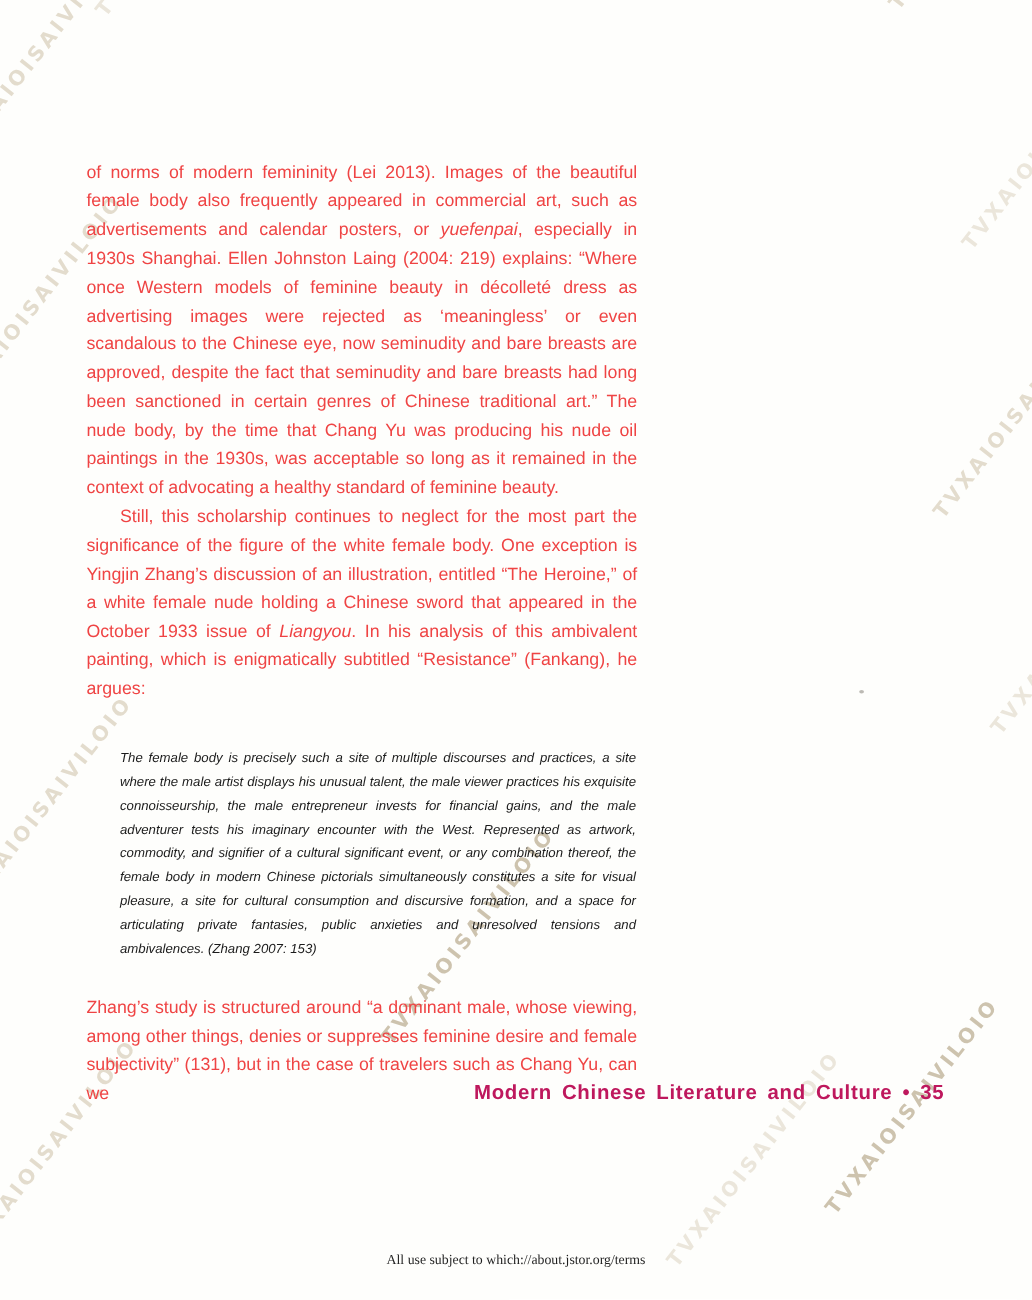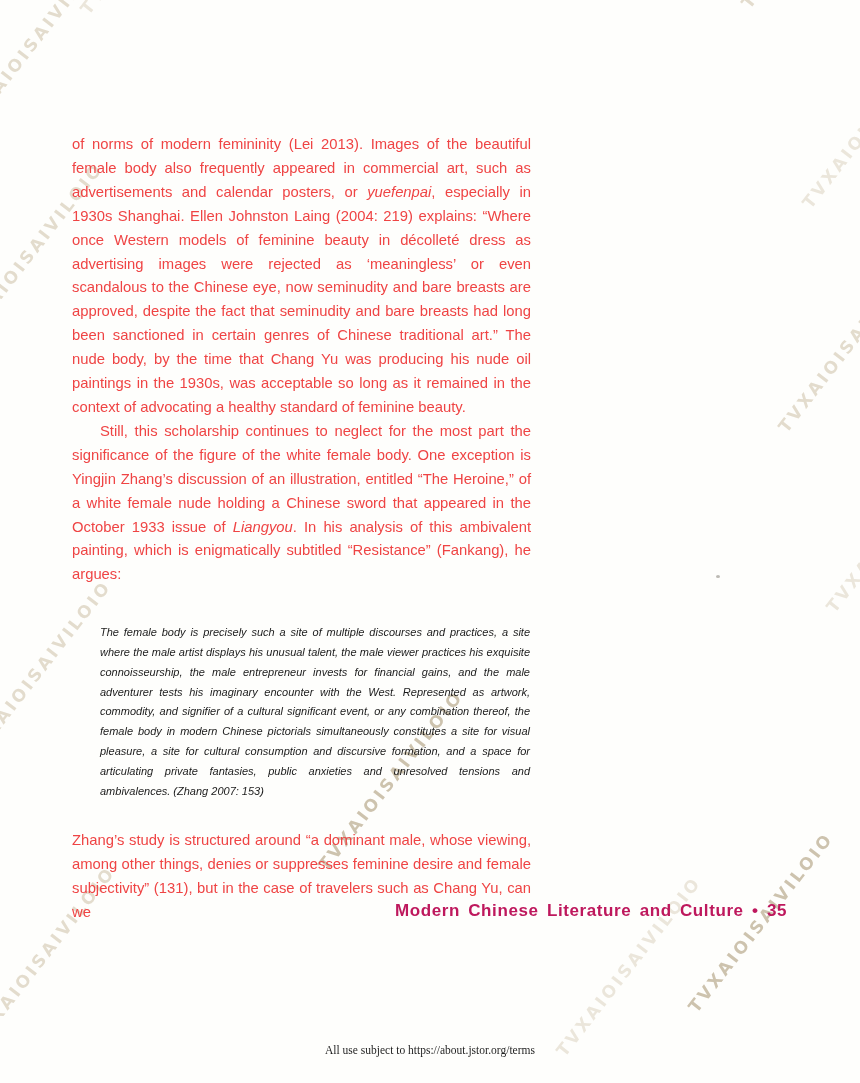--- a/index.html
+++ b/index.html
@@ -132,16 +132,16 @@
 
     <blockquote class="quote">The female body is precisely such a site of multiple discourses and practices, a site where the male artist displays his unusual talent, the male viewer practices his exquisite connoisseurship, the male entrepreneur invests for financial gains, and the male adventurer tests his imaginary encounter with the West. Represented as artwork, commodity, and signifier of a cultural significant event, or any combination thereof, the female body in modern Chinese pictorials simultaneously constitutes a site for visual pleasure, a site for cultural consumption and discursive formation, and a space for articulating private fantasies, public anxieties and unresolved tensions and ambivalences. (Zhang 2007: 153)</blockquote>
 
     <p class="body after-quote">Zhang’s study is structured around “a dominant male, whose viewing, among other things, denies or suppresses feminine desire and female subjectivity” (131), but in the case of travelers such as Chang Yu, can we</p>
 
   </main>
 
   <div class="journal-footer">Modern Chinese Literature and Culture • 35</div>
 
   <div class="provenance">
-    <div>All use subject to https://about.jstor.org/terms</div>
+    <div>All use subject to which://about.jstor.org/terms</div>
   </div>
 
 </div>
 
 </body></html>

